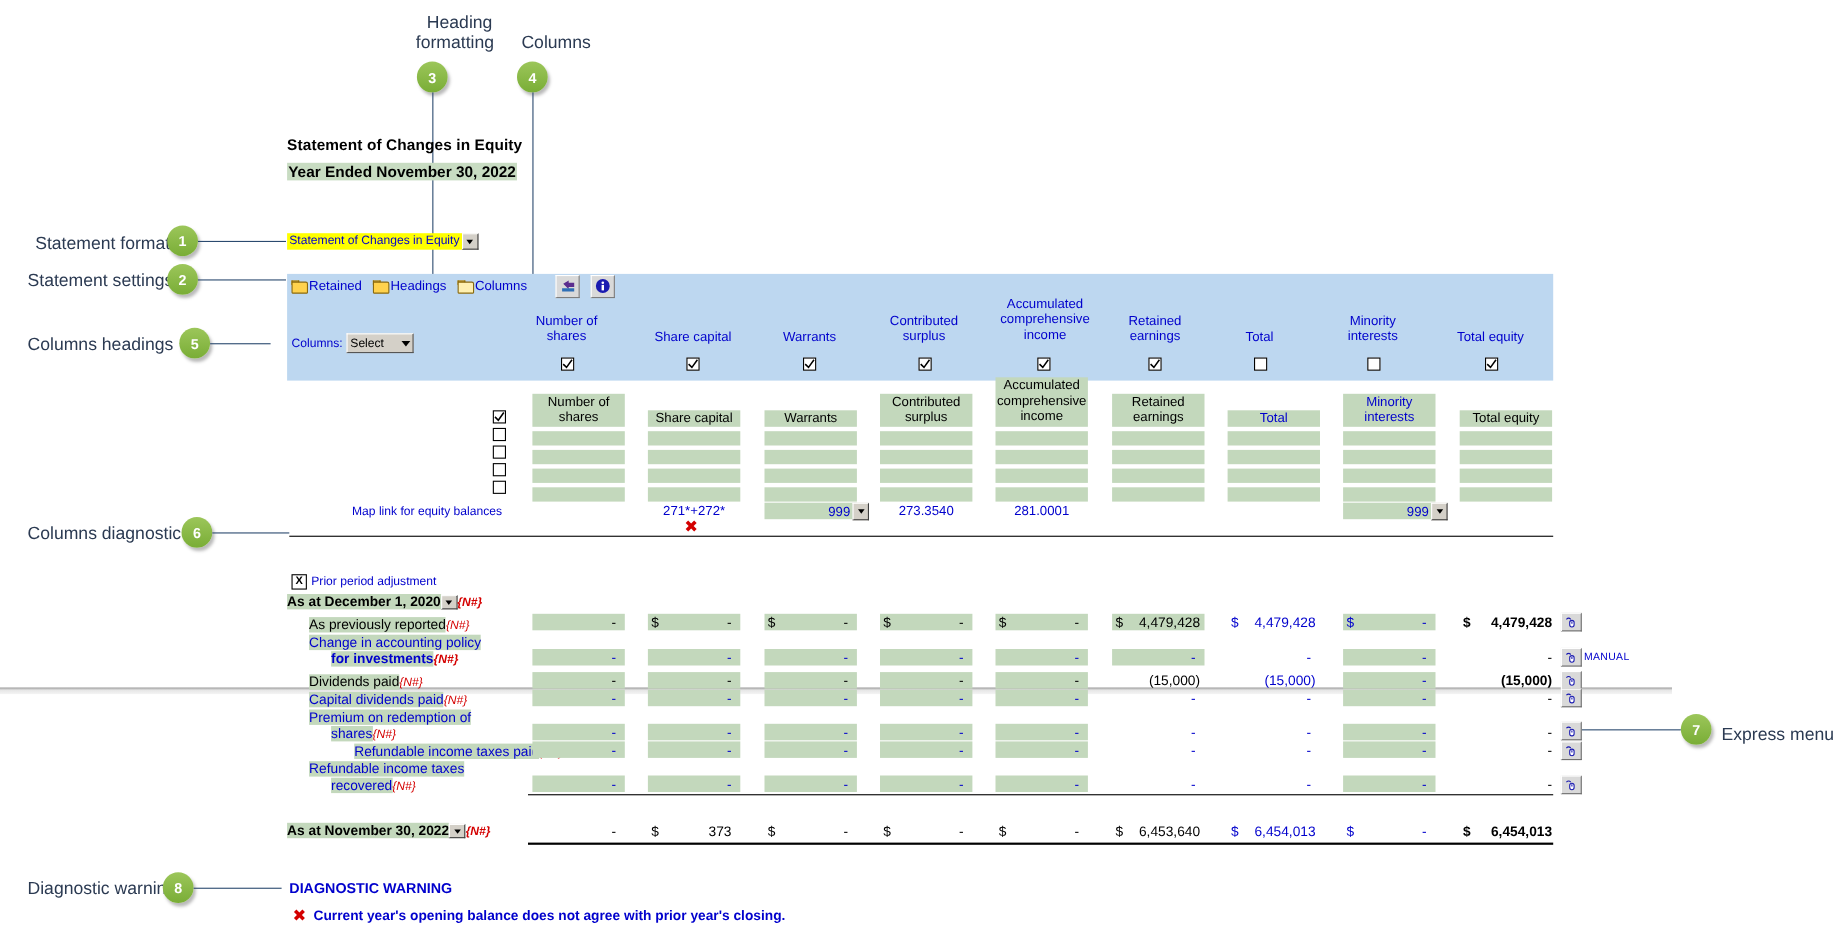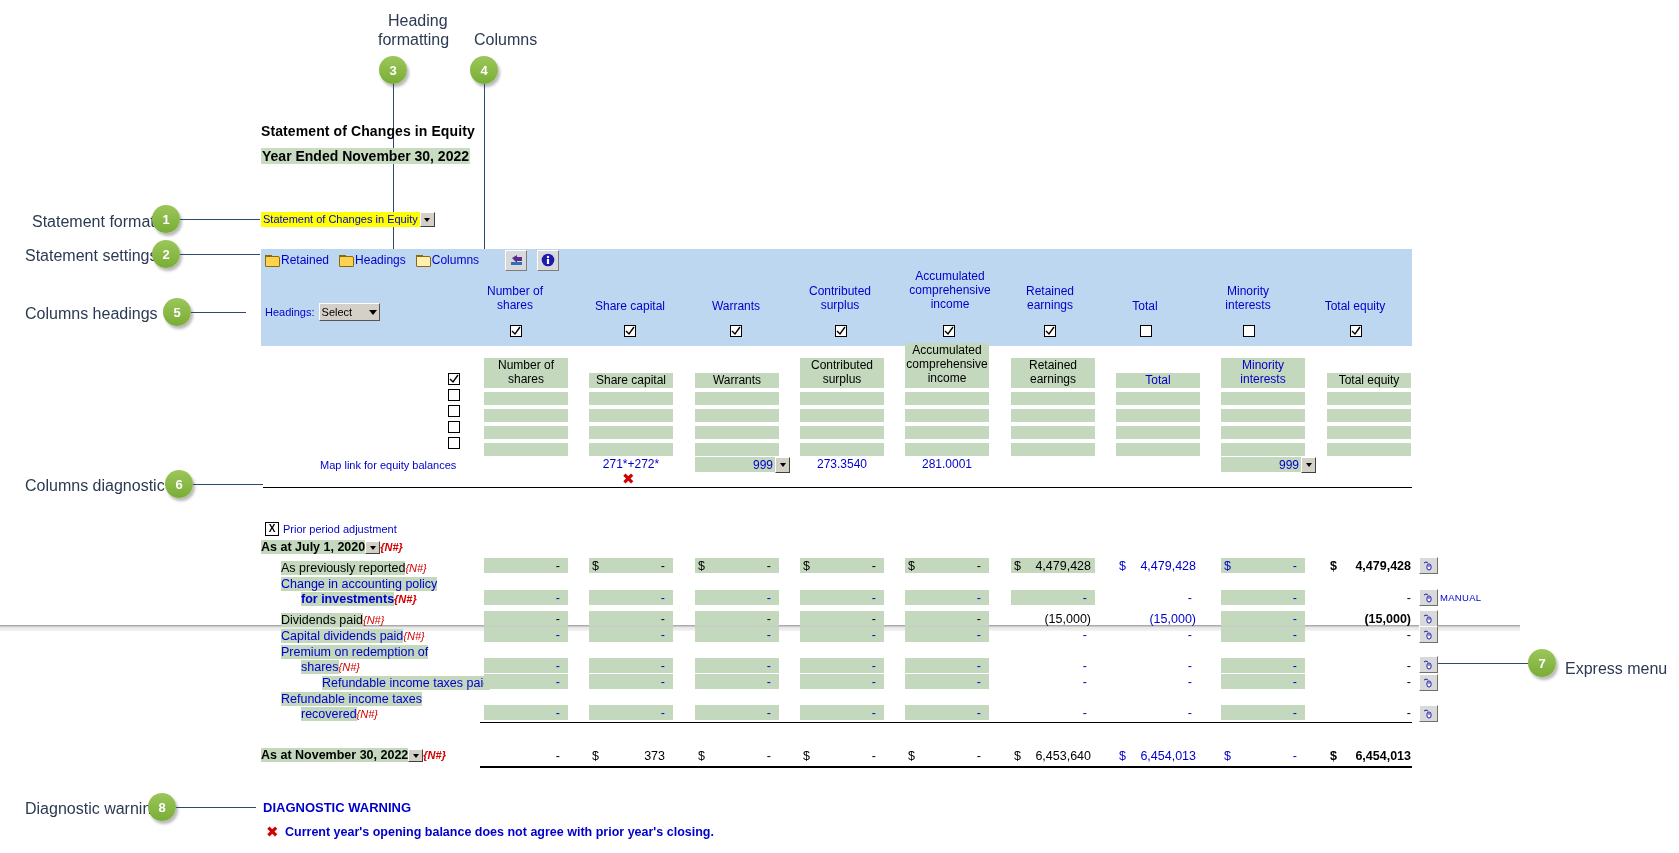--- a/index.html
+++ b/index.html
@@ -247,21 +247,21 @@
   <div class="tool-btn">
     <svg width="14" height="14" viewBox="0 0 14 14">
       <circle cx="7" cy="7" r="6.3" fill="#1a1ab0"></circle>
       <circle cx="7" cy="4" r="1.2" fill="#fff"></circle>
       <rect x="5.9" y="6" width="2.2" height="5" fill="#fff"></rect>
     </svg>
   </div>
 </div>
 
 <div class="colsel">
-  <span class="lab">Headings:</span>
+  <span class="lab">Columns:</span>
   <span class="selbox">
     <span class="t">Select</span>
     <span class="tri" style="width:0;height:0;border-left:4px solid transparent;border-right:4px solid transparent;border-top:5px solid #000;"></span>
   </span>
 </div>
 
 <div class="chead" style="left:472px;top:284px;width:86px;">
   <div>Number of</div>
     <div>shares</div>
 </div>
@@ -443,21 +443,21 @@
 
 <div class="rule" style="left:263px;top:487px;width:1149px;"></div>
 <div class="xmini" style="left:622px;top:470px;">✖</div>
 
 <div class="ppa">
   <span class="xbox">X</span>
   <span class="lbl">Prior period adjustment</span>
 </div>
 
 <div class="rowlabel" style="left:261px;top:540px;font-weight:bold;">
-  <span class="hl">As at July 1, 2020</span><span class="arrow-btn" style="display:inline-flex;height:11px;vertical-align:middle;">
+  <span class="hl">As at December 1, 2020</span><span class="arrow-btn" style="display:inline-flex;height:11px;vertical-align:middle;">
       <span class="tri"></span>
     </span><span class="nmark">{N#}</span>
 </div>
 
 <div class="rowlabel" style="left:281px;top:561px;color:#000;">
   <span class="hl">As previously reported</span><span class="nmark">{N#}</span>
 </div>
 <div class="gcell" style="left:484px;top:558px;width:84px;height:15px;"></div>
 <div class="num black" style="left:484px;top:559px;width:76px;">-</div>
 <div class="gcell" style="left:589px;top:558px;width:84px;height:15px;"></div>

